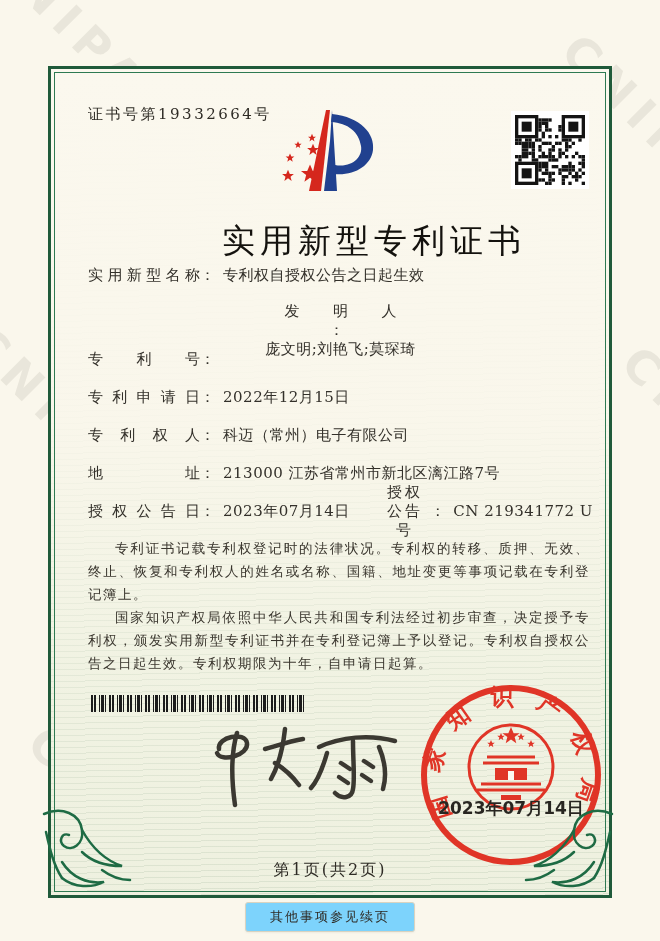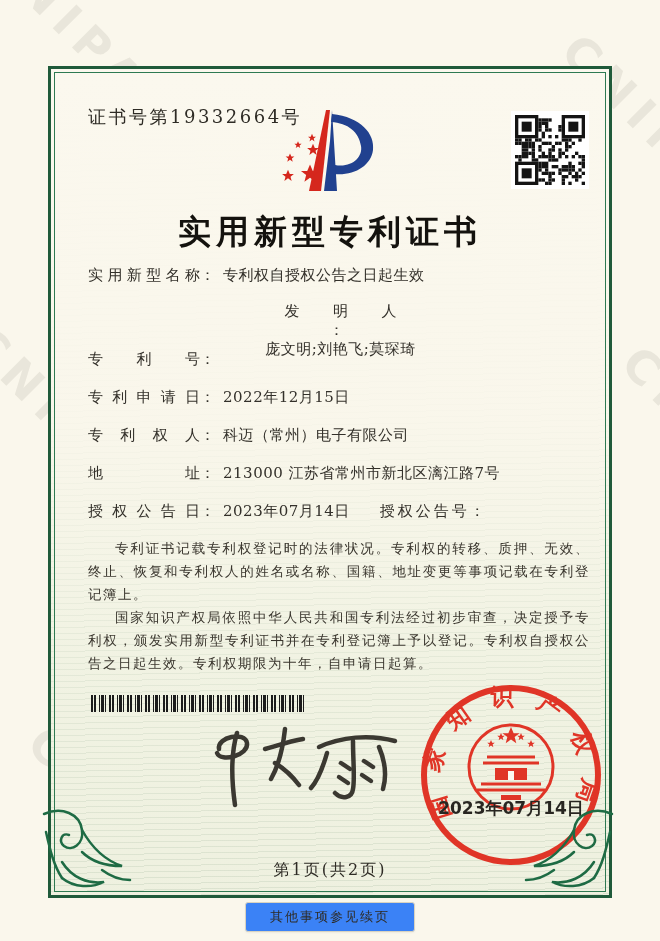--- a/index.html
+++ b/index.html
@@ -6,25 +6,25 @@
   body{width:660px;height:941px;background:#efece0;font-family:"DejaVu Serif","Liberation Serif",serif;}
   .page{position:relative;width:660px;height:941px;background:#faf7ec;overflow:hidden;}
   .wm{position:absolute;font-family:"DejaVu Sans","Liberation Sans",sans-serif;font-weight:bold;
       font-size:46px;letter-spacing:10px;color:rgba(150,145,128,0.16);transform:rotate(45deg);
       white-space:nowrap;pointer-events:none;}
   
   .frame{position:absolute;left:48px;top:66px;width:558px;height:826px;border:3px solid #1f5a3a;
          background:linear-gradient(180deg,rgba(251,248,238,1) 0%,rgba(250,247,236,0.92) 42%,rgba(239,243,227,0.55) 72%,rgba(230,238,219,0.35) 100%),
          repeating-linear-gradient(179deg,rgba(96,132,100,0.20) 0 1px,rgba(0,0,0,0) 1px 6px),#f3f2e2;}
   .frame-inner{position:absolute;inset:3px;border:1px solid #2e7a52;pointer-events:none;}
-  .cert-no{position:absolute;left:37px;top:36px;font-size:18px;letter-spacing:2.5px;color:#2e2b25;}
+  .cert-no{position:absolute;left:37px;top:36px;font-size:15px;letter-spacing:2.5px;color:#2e2b25;}
   .logo{position:absolute;left:231px;top:38px;width:96px;height:88px;}
   .qr{position:absolute;left:460px;top:42px;width:70px;height:70px;background:#fff;padding:4px;}
-  .title{position:absolute;left:0;top:141px;width:100%;text-align:center;font-size:33px;font-weight:bold;
-         letter-spacing:5px;color:#14120e;}
+  .title{position:absolute;left:0;top:150px;width:100%;text-align:center;font-size:33px;font-weight:normal;
+         letter-spacing:5px;color:#14120e;padding-left:44px;}
   .fields{position:absolute;left:37px;top:187px;width:505px;}
   .row{height:38px;display:flex;align-items:center;font-size:15px;color:#33302a;}
   .row.gap{margin-top:8px;flex-direction:column;}
   .f-label{display:inline-block;width:112px;text-align:justify;text-align-last:justify;flex:none;}
   .f-colon{flex:none;margin-right:8px;}
   .f-value{white-space:nowrap;letter-spacing:0.5px;}
   .grant-no{margin-left:30px;display:flex;align-items:center;text-align:center;}
   .grant-no .g-label{letter-spacing:3px;}
   .paras{position:absolute;left:37px;top:468px;width:502px;font-size:13.5px;line-height:23px;
          color:#3a362e;text-align:justify;letter-spacing:1.5px;}
@@ -32,21 +32,21 @@
   .barcode{position:absolute;left:40px;top:626px;width:214px;height:17px;
      background:repeating-linear-gradient(90deg,#1c1c1c 0 2px,rgba(0,0,0,0) 2px 3px,#1c1c1c 3px 5px,rgba(0,0,0,0) 5px 8px,#1c1c1c 8px 9px,rgba(0,0,0,0) 9px 10px,#1c1c1c 10px 13px,rgba(0,0,0,0) 13px 14px,#1c1c1c 14px 15px,rgba(0,0,0,0) 15px 18px);}
   .signer{position:absolute;left:40px;top:668px;font-size:16px;color:#23211c;letter-spacing:3px;line-height:30px;font-weight:600;}
   .sig{position:absolute;left:150px;top:650px;width:232px;height:92px;}
   .seal{position:absolute;left:366px;top:612px;width:188px;height:188px;opacity:0.94;}
   .page-num{position:absolute;left:0;bottom:14px;width:100%;text-align:center;font-size:16px;
             letter-spacing:2px;color:#2e2b25;}
   .flourish{position:absolute;width:96px;height:90px;}
   .flourish.left{left:36px;top:804px;transform:scaleX(-1);}
   .flourish.right{left:524px;top:804px;}
-  .note-box{position:absolute;left:50%;transform:translateX(-50%);top:902px;background:#3b82f6;
+  .note-box{position:absolute;left:50%;transform:translateX(-50%);top:902px;background:#7dd3fc;
             border:1px solid #d9d3c0;border-radius:3px;padding:5px 24px;font-size:13px;
             letter-spacing:2px;color:#2e2b25;box-shadow:0 1px 2px rgba(0,0,0,0.05);}
 </style>
 </head>
 <body>
 
 <div class="page">
 
   <div class="wm" style="left:-34px;top:-6px;">CNIPA</div>
   <div class="wm" style="left:540px;top:88px;">CNIPA</div>
@@ -257,20 +257,21 @@
           <span class="f-colon">：</span>
         <span class="f-value">213000 江苏省常州市新北区漓江路7号</span>
       </div>
       <div class="row">
         <span class="f-label">授权公告日</span>
           <span class="f-colon">：</span>
         <span class="f-value">2023年07月14日</span>
         <span class="grant-no">
           <span class="g-label">授权公告号</span>
             <span class="f-colon">：</span>
+          <span class="f-value">CN 219341772 U</span>
         </span>
       </div>
     </div>
 
     <div class="paras">
       <p>专利证书记载专利权登记时的法律状况。专利权的转移、质押、无效、终止、恢复和专利权人的姓名或名称、国籍、地址变更等事项记载在专利登记簿上。</p>
       <p>国家知识产权局依照中华人民共和国专利法经过初步审查，决定授予专利权，颁发实用新型专利证书并在专利登记簿上予以登记。专利权自授权公告之日起生效。专利权期限为十年，自申请日起算。</p>
     </div>
 
     <div class="barcode"></div>

